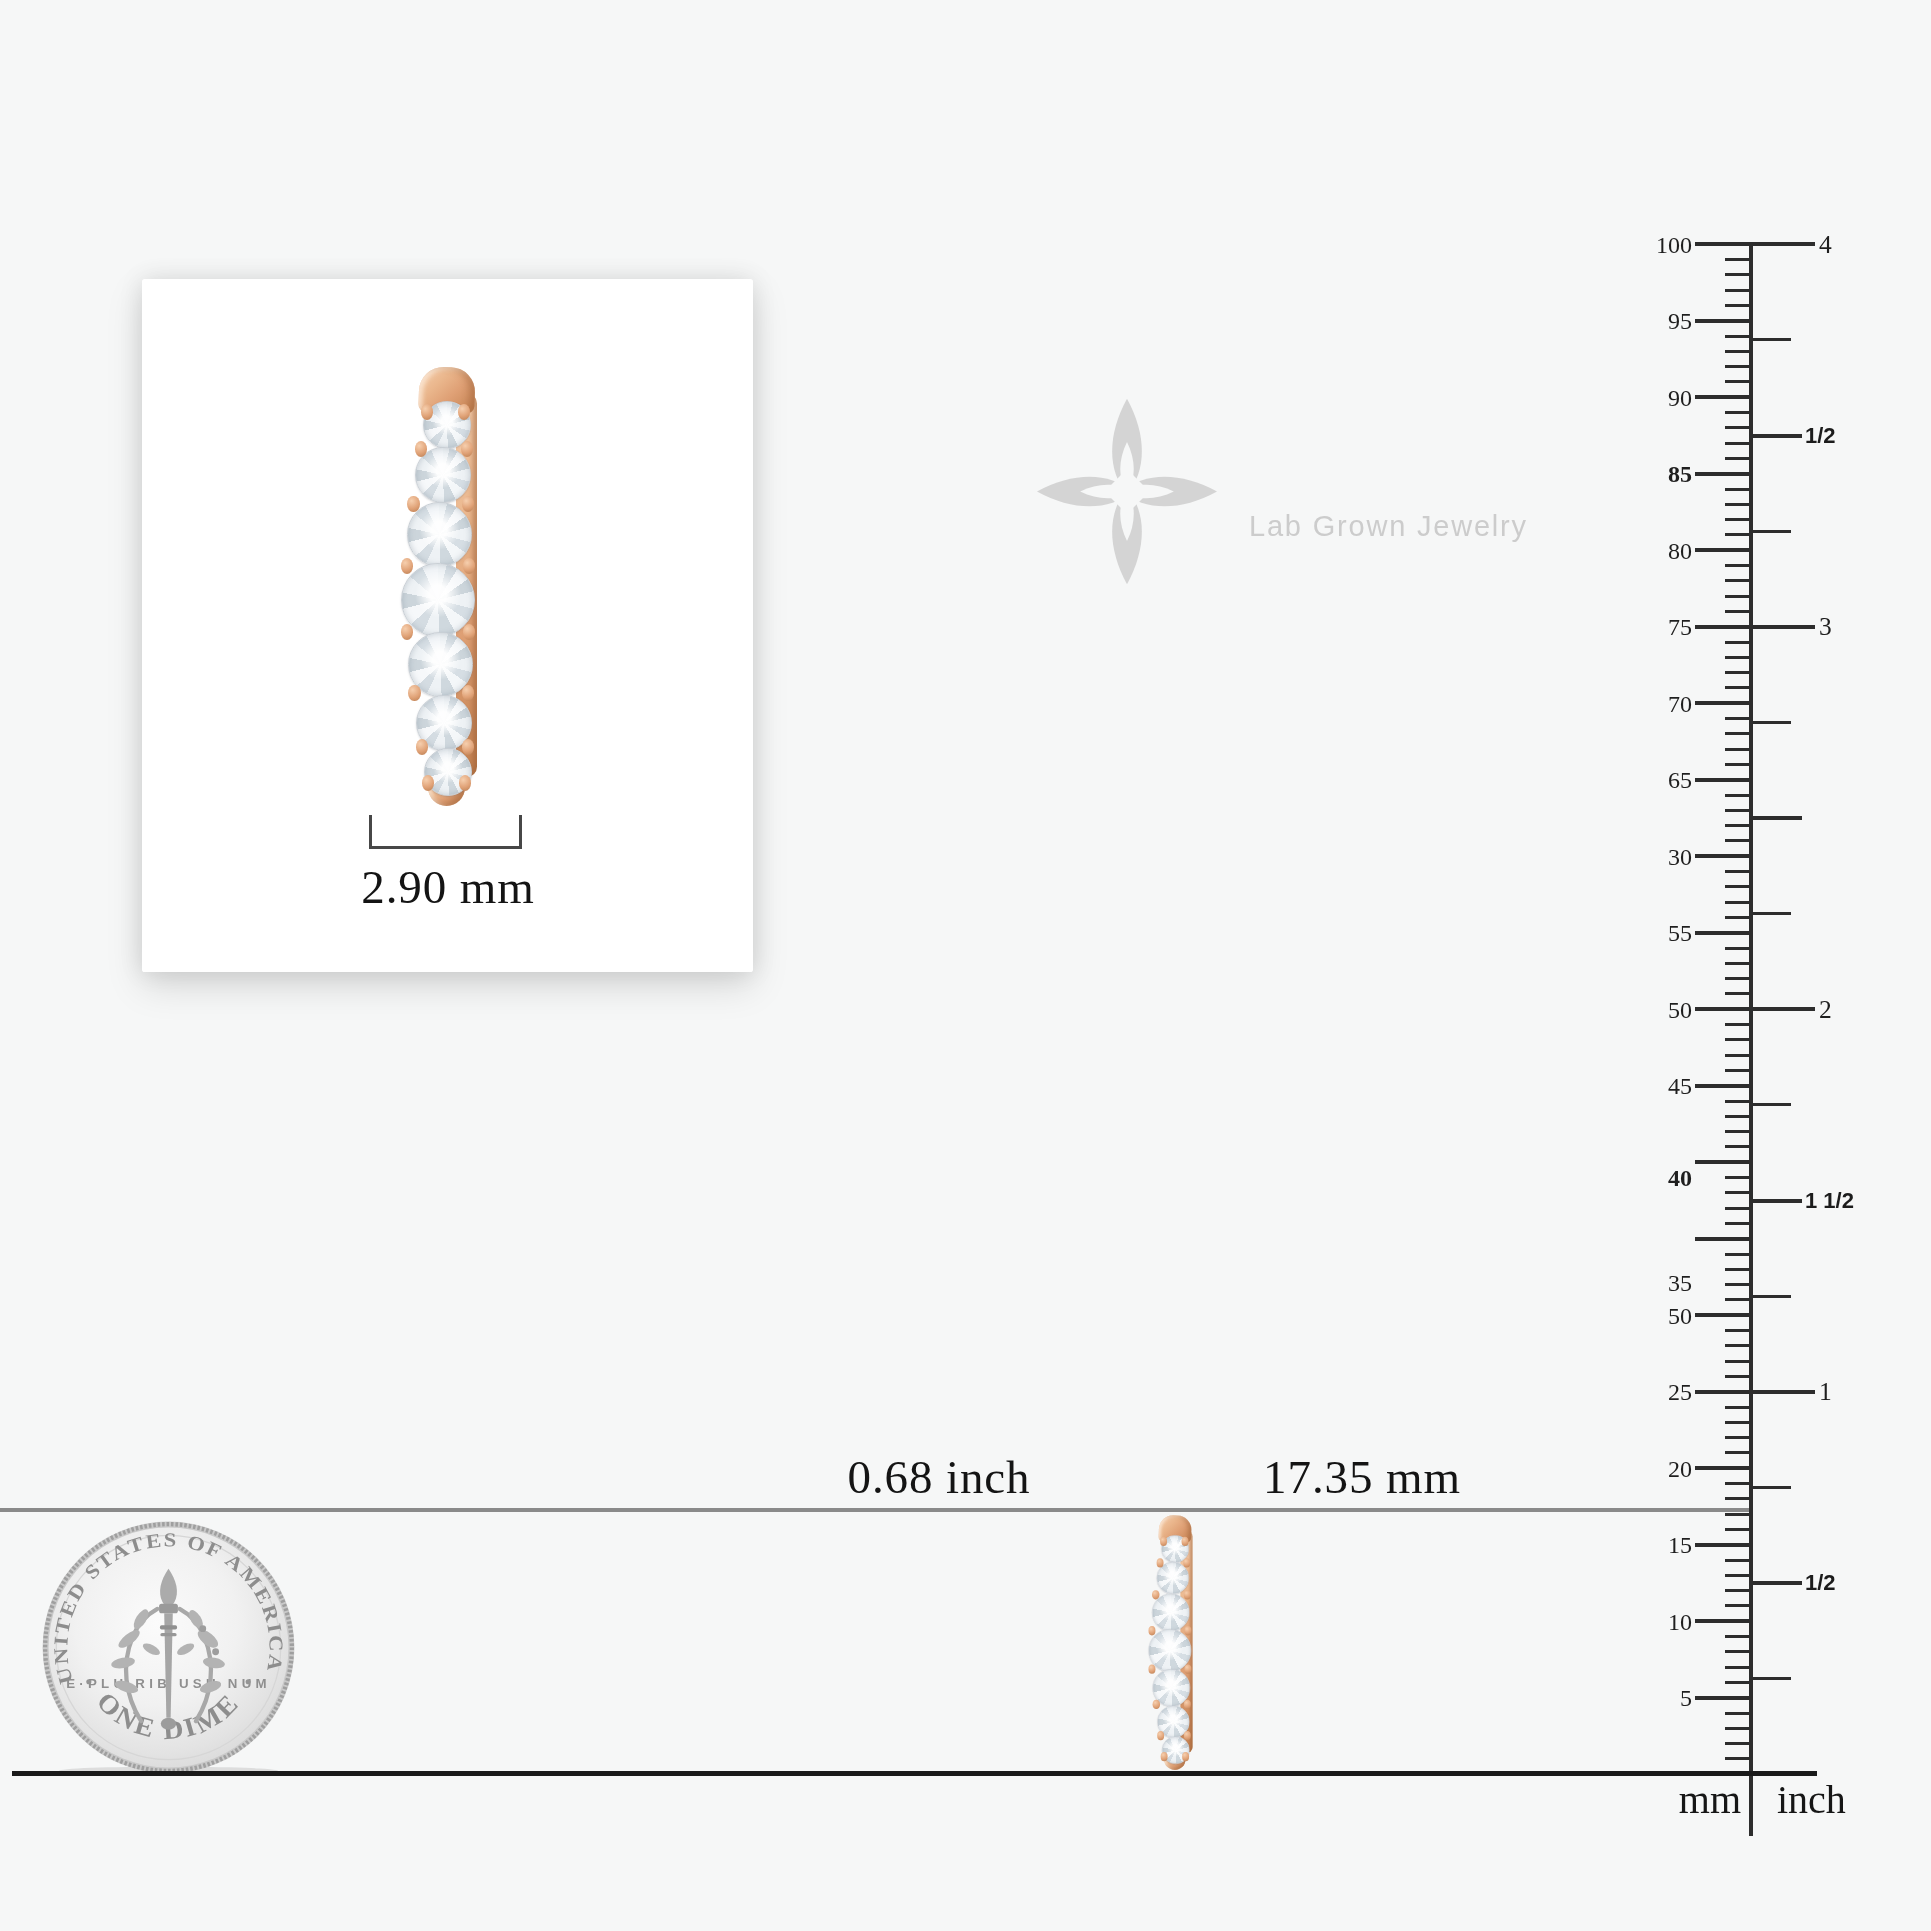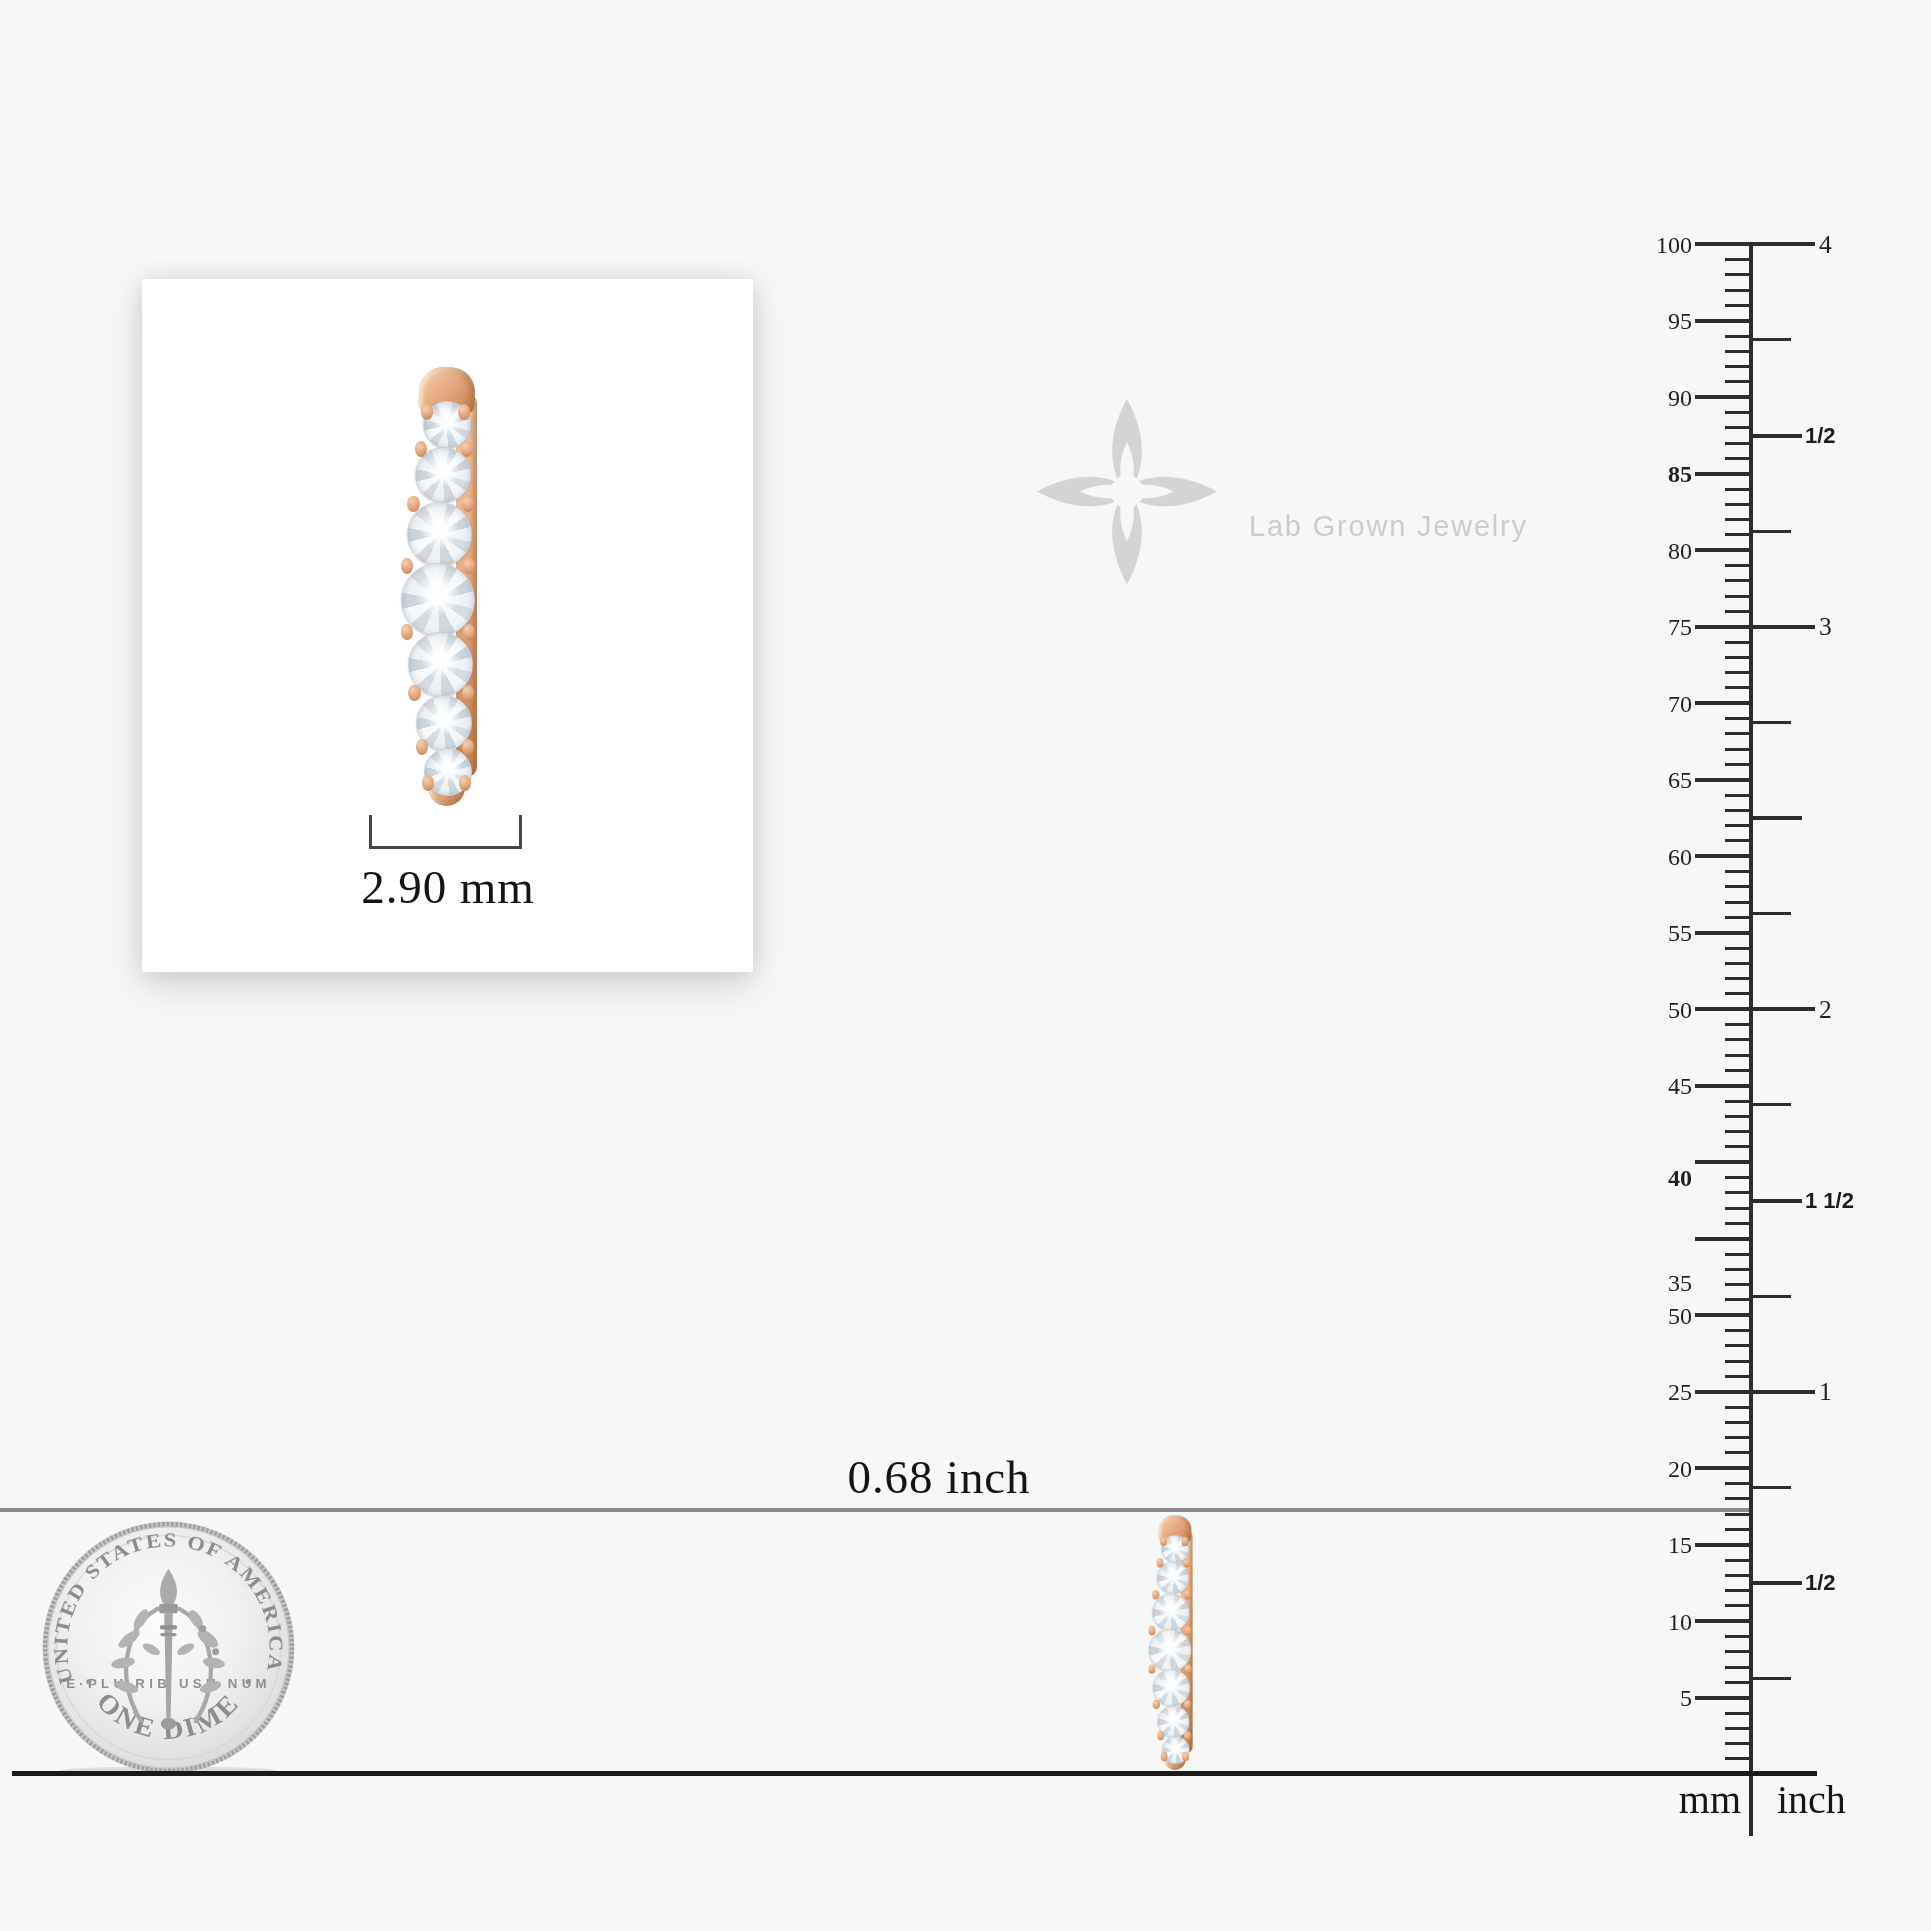--- a/index.html
+++ b/index.html
@@ -118,20 +118,21 @@
       <path d="M152 105 C132 95 110 95 95 105 C110 115 132 115 152 105 Z"></path>
       <path d="M100 80 L125 105 L100 130 L75 105 Z"></path>
     </g>
   </svg>
   <div class="brand-tagline">Lab Grown Jewelry</div>
 
   <div class="line-gray"></div>
   <div class="line-black"></div>
 
   <div class="measure-text inch-label">0.68 inch</div>
+  <div class="measure-text mm-label">17.35 mm</div>
 
   <div class="earring-small-wrap">
     <div class="earring" id="earring-small">
         <div class="band gold" style="left: 61px; top: 30px; width: 21px; height: 384px;"></div>
         <div class="hook gold" style="left: 24px; top: 3.5px; width: 56px; height: 46px;"></div>
         <div class="tip gold" style="left: 33px; top: 413px; width: 37px; height: 30px;"></div>
         <div class="prong" style="left: 20px; top: 78px;"></div>
         <div class="prong" style="left: 66px; top: 78px;"></div>
         <div class="prong" style="left: 12.4px; top: 133px;"></div>
         <div class="prong" style="left: 67px; top: 133px;"></div>
@@ -304,21 +305,21 @@
       <div class="mm-num" style="top: 462px; font-weight: bold;">85</div>
       <div class="tick" style="left: 1695px; width: 56px; height: 3.5px; top: 548px;"></div>
       <div class="mm-num" style="top: 539px;">80</div>
       <div class="tick" style="left: 1695px; width: 56px; height: 3.5px; top: 625px;"></div>
       <div class="mm-num" style="top: 615px;">75</div>
       <div class="tick" style="left: 1695px; width: 56px; height: 3.5px; top: 701px;"></div>
       <div class="mm-num" style="top: 692px;">70</div>
       <div class="tick" style="left: 1695px; width: 56px; height: 3.5px; top: 778px;"></div>
       <div class="mm-num" style="top: 768px;">65</div>
       <div class="tick" style="left: 1695px; width: 56px; height: 3.5px; top: 854px;"></div>
-      <div class="mm-num" style="top: 845px;">60</div>
+      <div class="mm-num" style="top: 845px;">30</div>
       <div class="tick" style="left: 1695px; width: 56px; height: 3.5px; top: 931px;"></div>
       <div class="mm-num" style="top: 921px;">55</div>
       <div class="tick" style="left: 1695px; width: 56px; height: 3.5px; top: 1007px;"></div>
       <div class="mm-num" style="top: 998px;">50</div>
       <div class="tick" style="left: 1695px; width: 56px; height: 3.5px; top: 1084px;"></div>
       <div class="mm-num" style="top: 1074px;">45</div>
       <div class="tick" style="left: 1695px; width: 56px; height: 3.5px; top: 1160px;"></div>
       <div class="mm-num" style="top: 1166px; font-weight: bold;">40</div>
       <div class="tick" style="left: 1695px; width: 56px; height: 3.5px; top: 1237px;"></div>
       <div class="mm-num" style="top: 1227px; margin-top: 44px;">35</div>

